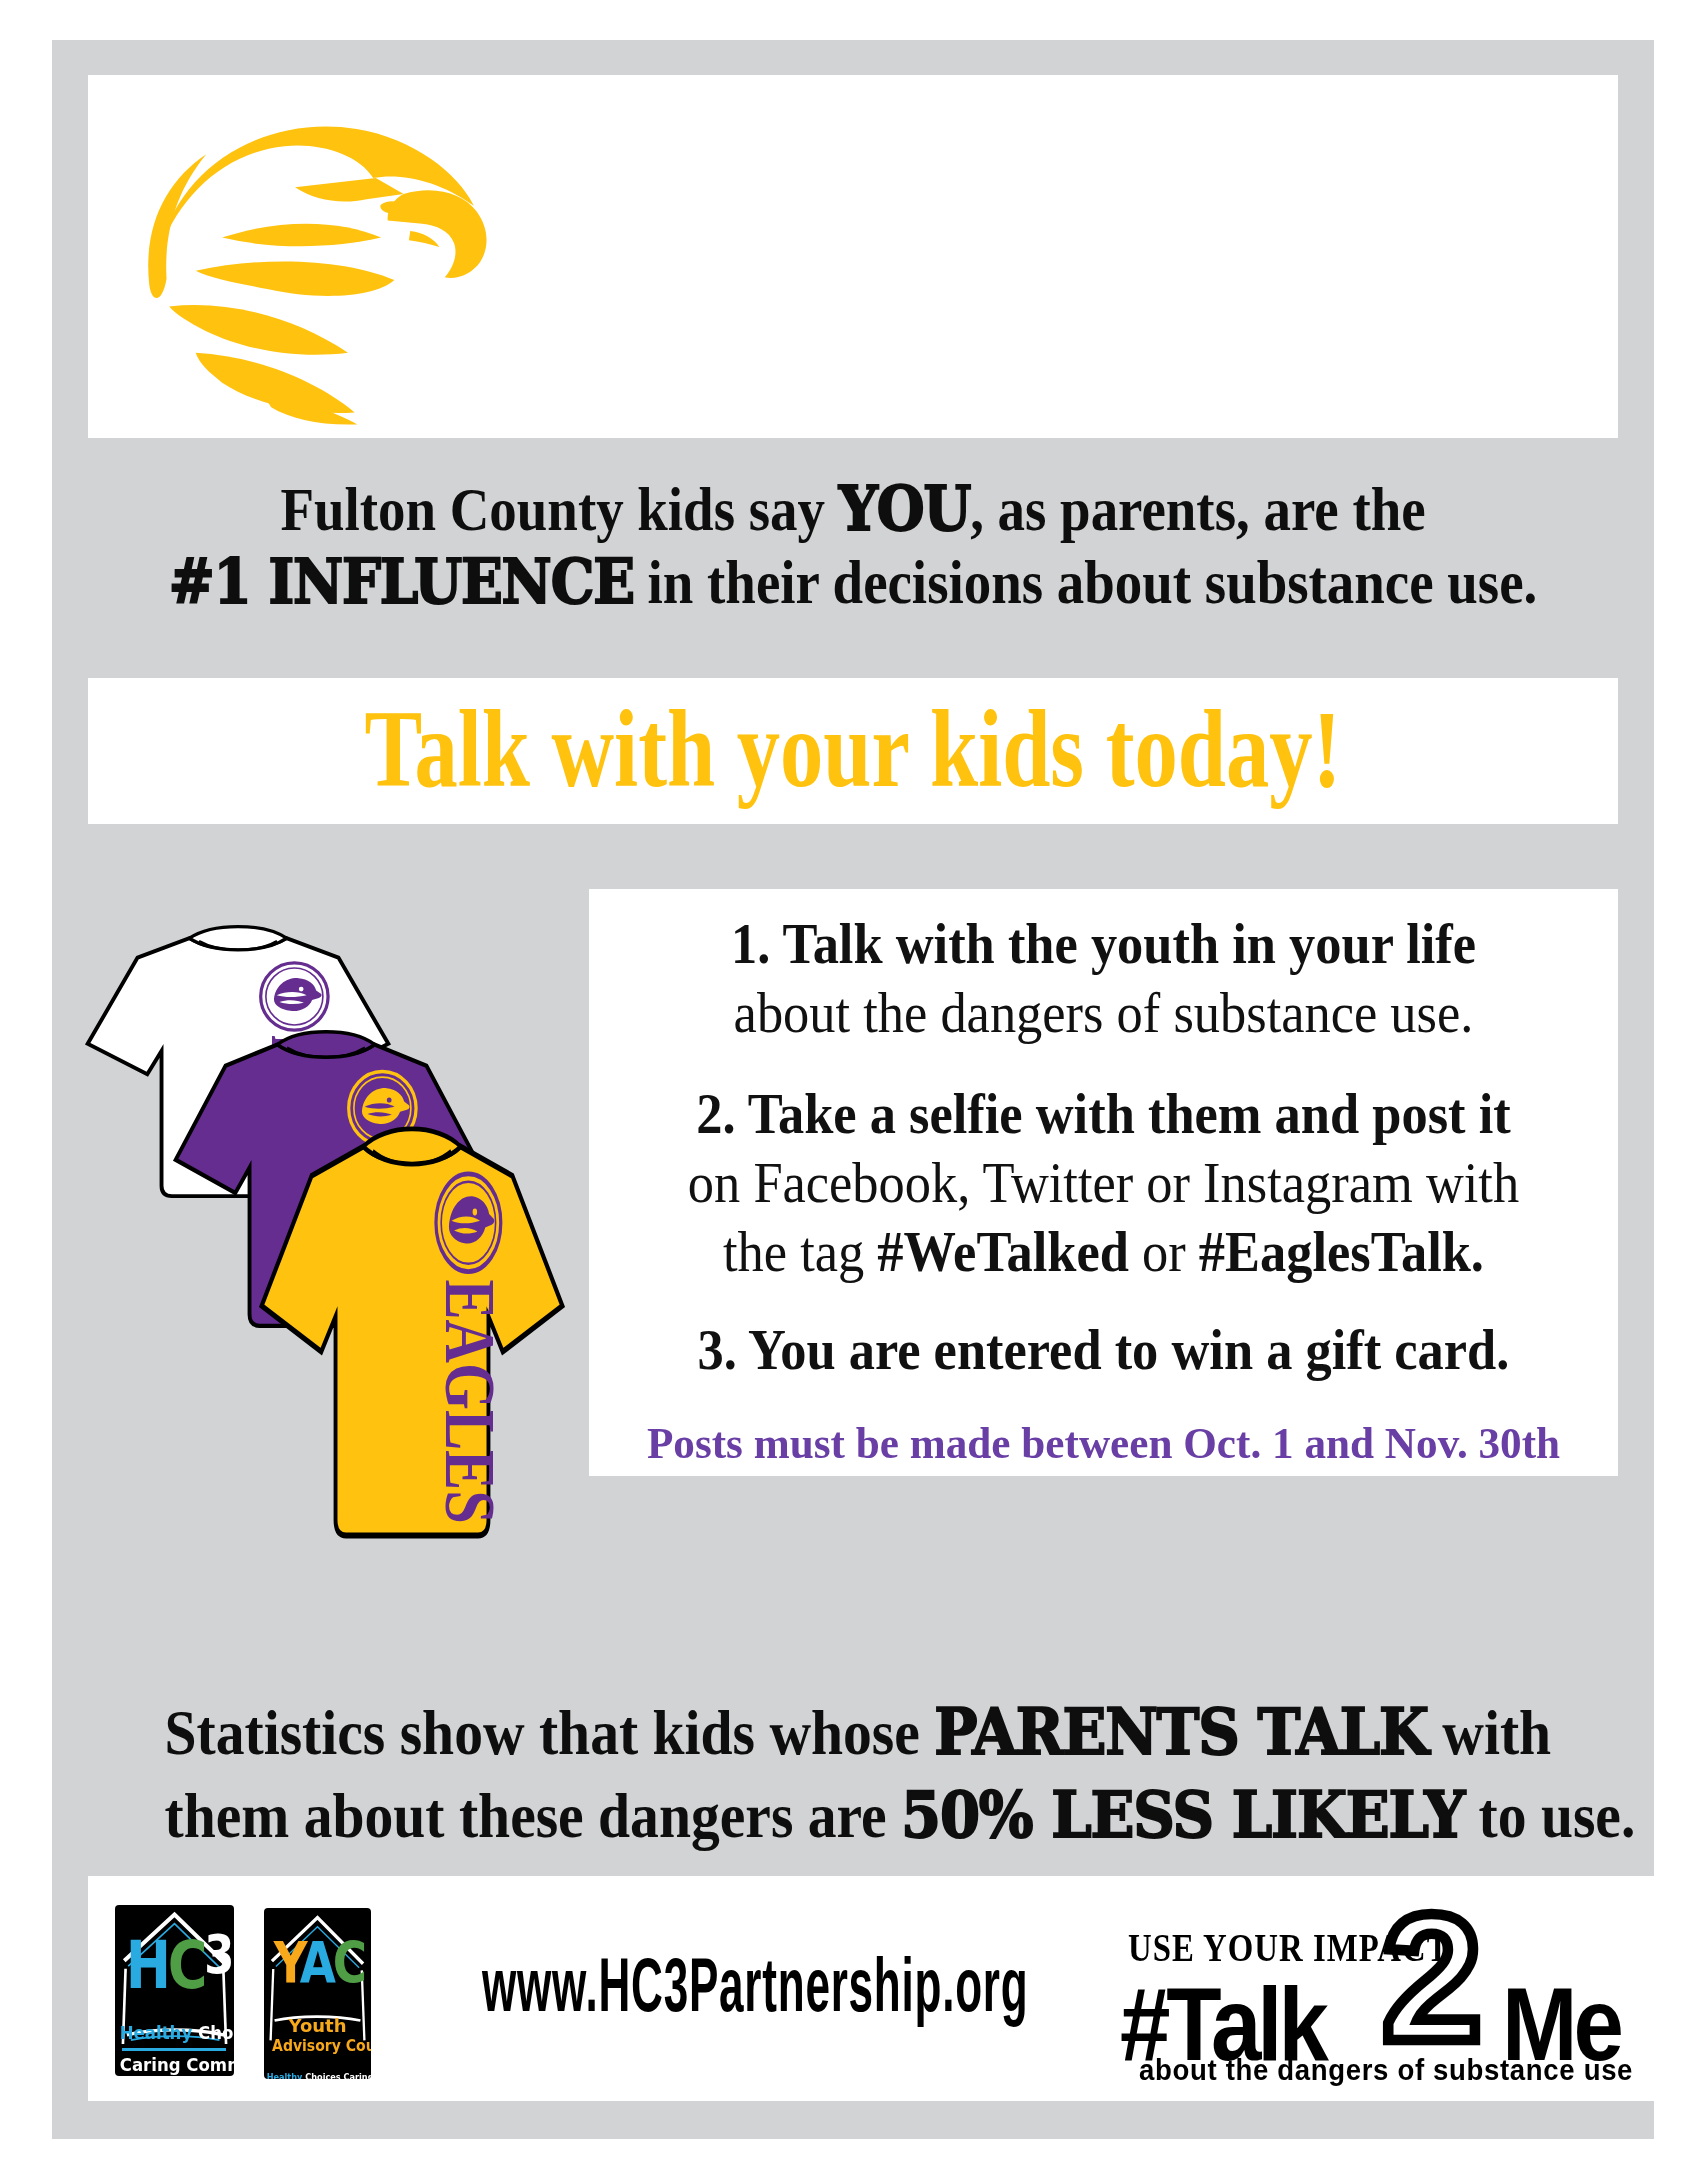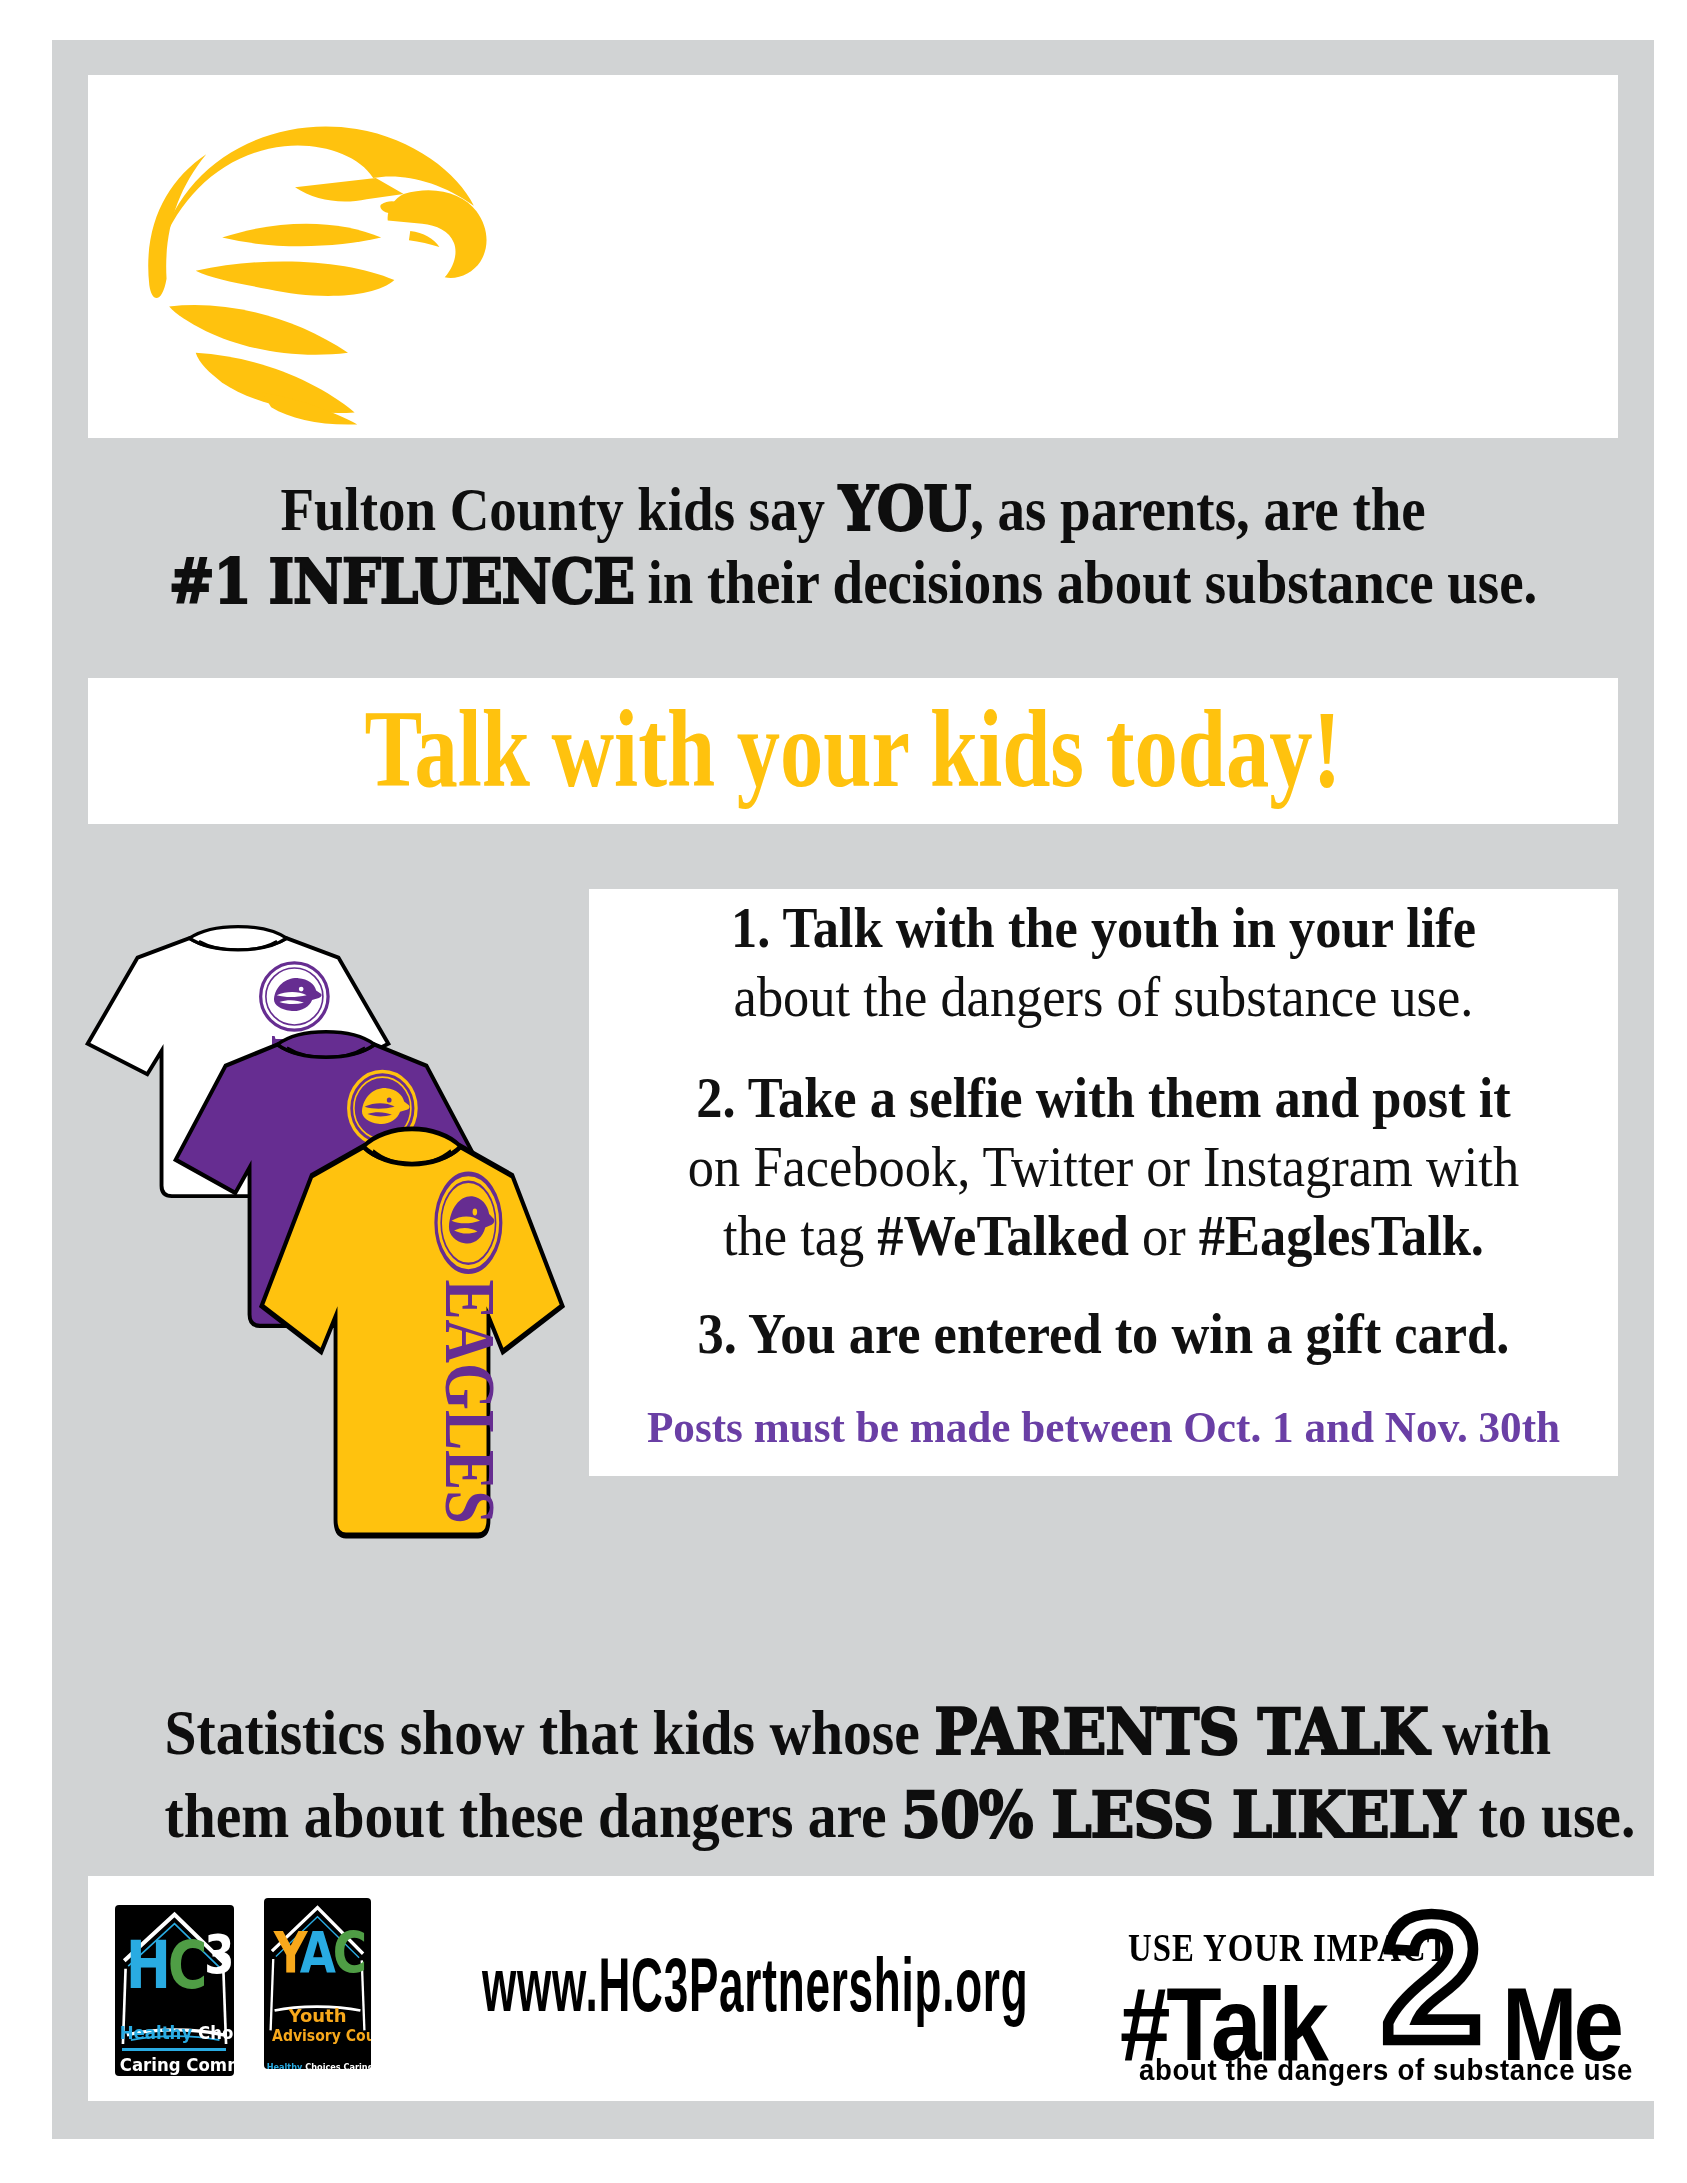--- a/index.html
+++ b/index.html
@@ -43,41 +43,41 @@
   .shirt { position:absolute; }
   .shirt-white  { left:76px; top:921px; width:324px; height:291px; }
   .shirt-purple { left:164px; top:1029px; width:324px; height:311px; }
   .shirt-gold   { left:250px; top:1125px; width:324px; height:430px; }
 
   
   .campaign { left:589px; top:889px; width:1029px; }
   .c-head { height:153px; background:#662D91; border:6.6px solid #000; text-align:center; }
   .c-head .line { line-height:138px; font-weight:bold; font-size:83px; color:#ffffff;
                   white-space:nowrap; transform:scaleX(0.85); transform-origin:center; }
-  .c-body { background:#ffffff; height:587px; padding-top:4px; text-align:center;
+  .c-body { background:#ffffff; height:587px; padding-top:20px; text-align:center;
             font-size:57px; color:#111; }
   .c-body .line { line-height:69px; white-space:nowrap; transform:scaleX(0.92); transform-origin:center; }
   .c-body .lead { font-weight:bold; }
   .c-body .gap1 { margin-top:32px; }
   .c-body .gap2 { margin-top:29px; }
   .c-note { margin-top:33px; font-weight:bold; font-size:45px; color:#6a3fa5;
             white-space:nowrap; transform:scaleX(0.96); transform-origin:center; }
   .hashtag { font-weight:bold; }
 
   
   .stats { left:88px; top:1691px; width:1530px; text-align:center;
            font-weight:bold; font-size:64px; color:#0e0e0e; line-height:1.28; }
   .stats .line { white-space:nowrap; transform:scaleX(0.90); transform-origin:center; }
 
   
   .footer-box { left:88px; top:1876px; width:1614px; height:225px; background:#ffffff; }
 
   .hc3-logo { left:26.5px; top:29px; width:119px; height:171px; background:#000; border-radius:4px;
               overflow:hidden; text-align:center; font-family:"DejaVu Sans", sans-serif; }
-  .yac-logo { left:176px; top:22px; width:107px; height:171px; background:#000; border-radius:4px;
+  .yac-logo { left:176px; top:32px; width:107px; height:171px; background:#000; border-radius:4px;
               overflow:hidden; text-align:center; font-family:"DejaVu Sans", sans-serif; }
   .roof-svg { position:absolute; left:0; top:0; width:100%; height:100%; }
   .logo-letters { position:relative; margin-top:28px; font-weight:bold; white-space:nowrap;
                   transform:scaleX(0.82); transform-origin:center; letter-spacing:-4px; }
   .hc3-logo .logo-letters { font-size:66px; line-height:66px; }
   .yac-logo .logo-letters { font-size:57px; line-height:57px; margin-top:26.5px; }
   .lt-blue { color:#29ABE2; } .lt-green { color:#4F9D45; } .lt-white { color:#fff; }
   .lt-orange { color:#F7A81B; }
   .lt-sup { position:relative; top:-14.6px; font-size:0.8em; }
   .hc3-line1 { position:relative; margin-top:18.5px; font-weight:bold; font-size:18px; white-space:nowrap;

